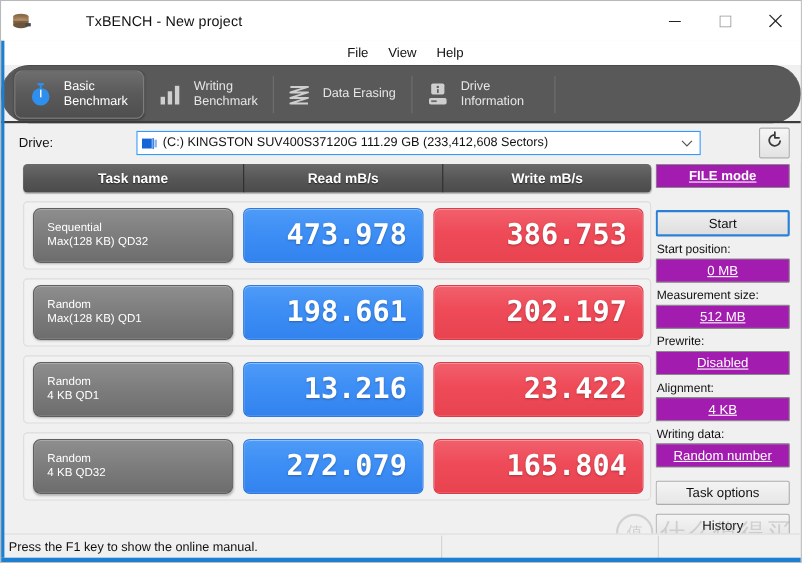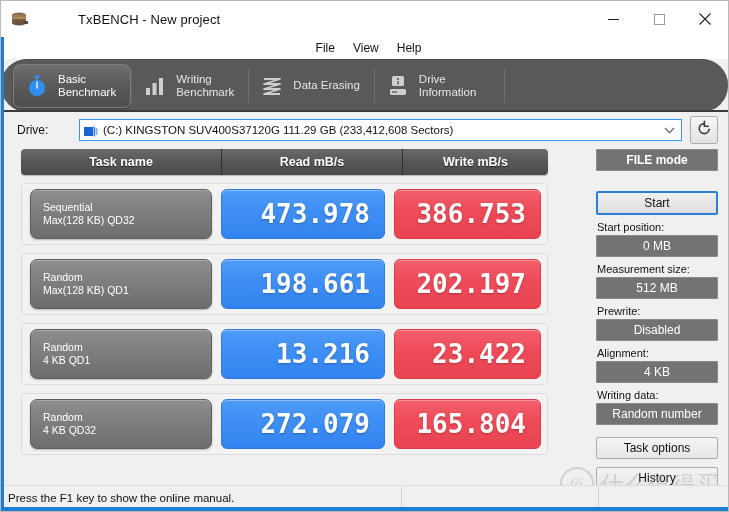--- a/index.html
+++ b/index.html
@@ -33,33 +33,33 @@
   .tab .ticon{width:26px;height:26px;margin-right:8px;flex:none;display:flex;align-items:center;justify-content:center;}
   .tab .tlabel{font-size:11.5px;line-height:13.5px;white-space:pre-line;}
   .tab.active{
     background:linear-gradient(180deg,#6e6e6e 0%,#5a5a5a 48%,#4e4e4e 100%);
     border:1px solid #7d7d7d;border-radius:7px;color:#ffffff;
     box-shadow:0 1px 2px rgba(0,0,0,.35);
   }
   .tab-sep{width:1px;height:34px;background:#6f6f6f;flex:none;}
 
   
-  .driverow{height:36px;display:flex;align-items:center;padding:0 8px;background:#f0f0f0;}
+  .driverow{height:36px;display:flex;align-items:center;padding:0 8px;background:#f0f0f0;gap:45px;}
   .drive-label{font-size:12px;color:#111;width:70px;padding-left:8px;box-sizing:border-box;}
   .combo{flex:1;height:22px;background:#fff;border:1px solid #3399ff;
          display:flex;align-items:center;padding:0 4px;box-sizing:border-box;position:relative;}
   .combo .dicon{width:14px;height:12px;margin-right:5px;flex:none;position:relative;}
   .combo .dtext{font-size:11.5px;color:#111;white-space:nowrap;overflow:hidden;}
   .combo .chev{position:absolute;right:6px;top:0;bottom:0;display:flex;align-items:center;}
   .refresh{width:26px;height:26px;margin-left:8px;margin-right:2px;border:1px solid #adadad;
            background:linear-gradient(180deg,#f6f6f6,#e3e3e3);border-radius:2px;
            display:flex;align-items:center;justify-content:center;flex:none;}
 
   
-  .body{display:flex;height:348px;padding:0 8px;box-sizing:border-box;gap:44px;}
+  .body{display:flex;height:348px;padding:0 8px;box-sizing:border-box;}
   .panel{flex:1;background:#f0f0f0;position:relative;padding-left:12px;padding-right:4px;box-sizing:border-box;}
 
   .hdrrow{display:flex;height:26px;margin-top:1px;
      background:linear-gradient(180deg,#6a6a6a 0%,#575757 50%,#4b4b4b 100%);
      border-radius:4px;box-shadow:0 1px 1px rgba(0,0,0,.25);overflow:hidden;}
   .hdrcell{display:flex;align-items:center;justify-content:center;color:#fff;font-size:12.5px;font-weight:bold;
            text-shadow:0 1px 1px rgba(0,0,0,.6);}
   .hdrcell.c1{width:200px;}
   .hdrcell.c2{width:180px;border-left:1px solid #2e2e2e;}
   .hdrcell.c3{flex:1;border-left:1px solid #2e2e2e;}
@@ -82,23 +82,23 @@
             border:1px solid #2f7adf;box-shadow:inset 0 1px 0 rgba(255,255,255,.35);text-align:center;}
   .val.write{flex:1;background:linear-gradient(180deg,#f1606c 0%,#ef4a58 45%,#e8434f 100%);
              border:1px solid #dc3b48;box-shadow:inset 0 1px 0 rgba(255,255,255,.32);}
 
   
   .side{width:124px;flex:none;padding-top:1px;padding-right:2px;box-sizing:border-box;}
   .btn{height:22px;border:1px solid #adadad;background:linear-gradient(180deg,#f4f4f4,#e6e6e6);
        border-radius:2px;display:flex;align-items:center;justify-content:center;
        font-size:12px;color:#111;box-sizing:border-box;}
   .btn.start{border:2px solid #2b7fd4;background:linear-gradient(180deg,#efefef,#dedede);height:24px;}
-  .disp{height:22px;background:#737373;border:1px solid #8a8a8a;border-radius:1px;
+  .disp{height:22px;background:#a21caf;border:1px solid #8a8a8a;border-radius:1px;
         display:flex;align-items:center;justify-content:center;
-        font-size:12px;color:#ffffff;box-sizing:border-box;}
+        font-size:12px;color:#ffffff;box-sizing:border-box;text-decoration:underline;}
   .disp.filemode{font-weight:bold;}
   .sidelabel{font-size:11px;color:#111;margin:6px 0 2px 1px;}
 
   
   .statusbar{position:absolute;left:1px;right:1px;bottom:1px;height:24px;background:#f0f0f0;
              border-top:1px solid #dcdcdc;display:flex;align-items:center;}
   .st-seg{height:22px;display:flex;align-items:center;font-size:11.5px;color:#111;}
   .st-seg.s1{width:400px;padding-left:6px;box-sizing:border-box;border-right:1px solid #d2d2d2;}
   .st-seg.s2{width:196px;border-right:1px solid #d2d2d2;}
   .st-seg.s3{flex:1;}

